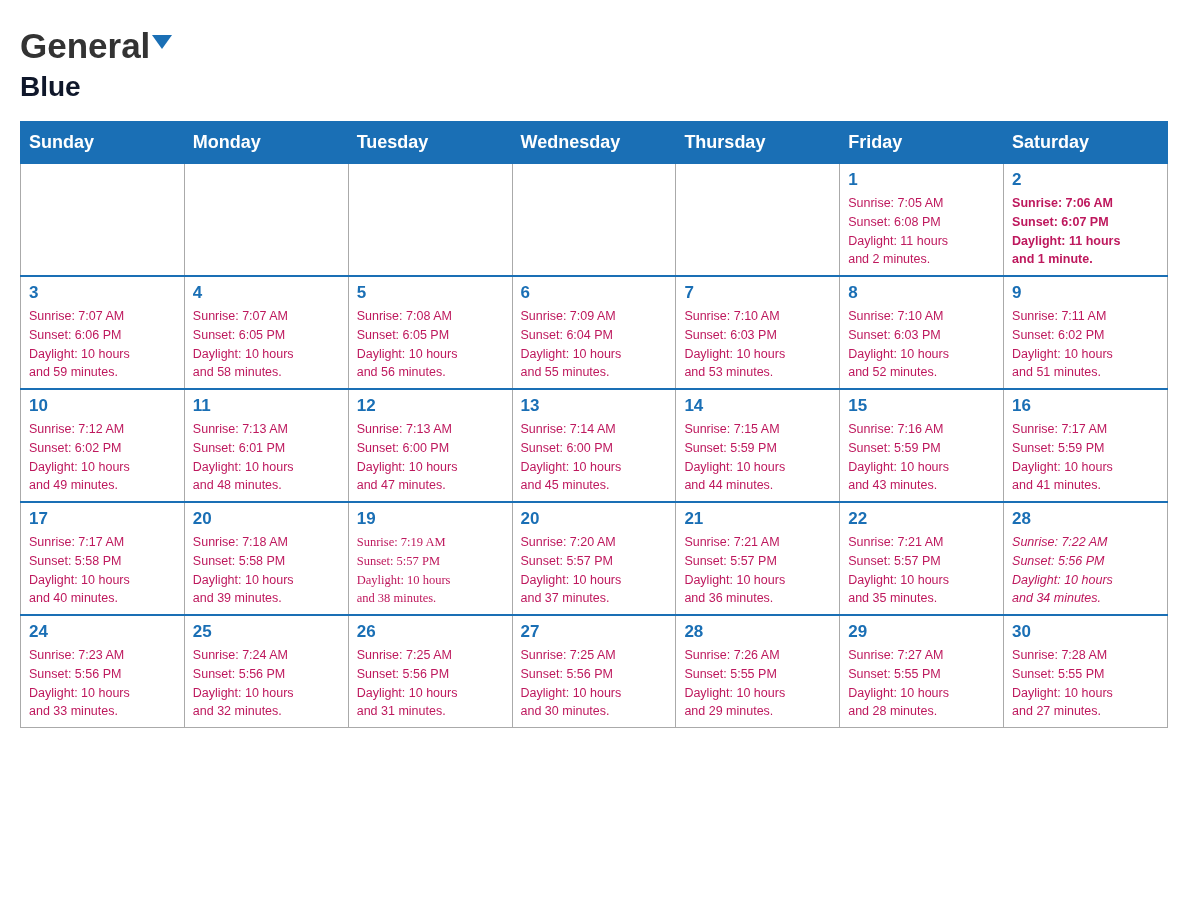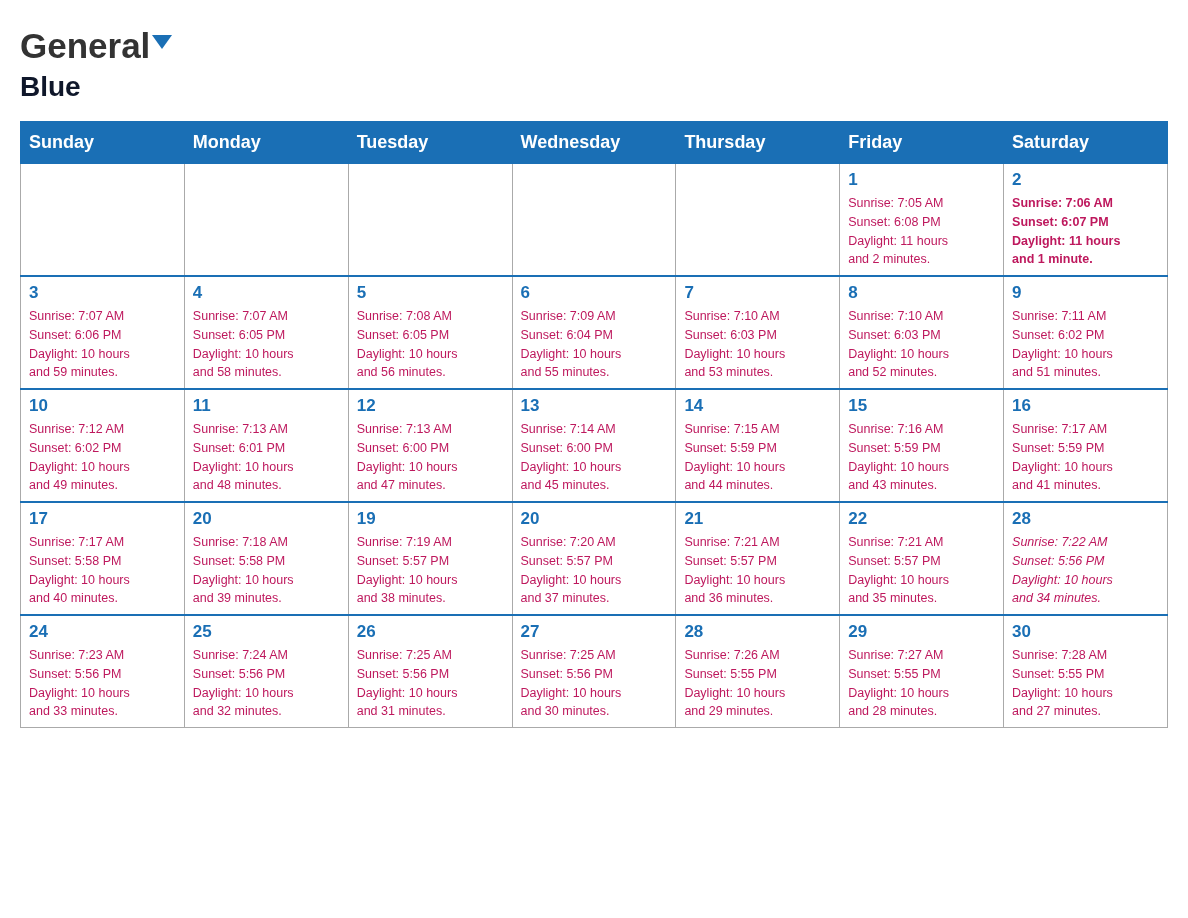--- a/index.html
+++ b/index.html
@@ -268,21 +268,21 @@
         </td>
         <td>
           <span class="day-number">20</span>
           <div class="day-info" style="white-space: pre-line;">Sunrise: 7:18 AM
 Sunset: 5:58 PM
 Daylight: 10 hours
 and 39 minutes.</div>
         </td>
         <td>
           <span class="day-number">19</span>
-          <div class="day-info" style="white-space: pre-line;">Sunrise: 7:19 AM
+          <div class="day-info" style="white-space: pre-line; font-family: Liberation Serif, serif;">Sunrise: 7:19 AM
 Sunset: 5:57 PM
 Daylight: 10 hours
 and 38 minutes.</div>
         </td>
         <td>
           <span class="day-number">20</span>
           <div class="day-info" style="white-space: pre-line;">Sunrise: 7:20 AM
 Sunset: 5:57 PM
 Daylight: 10 hours
 and 37 minutes.</div>

